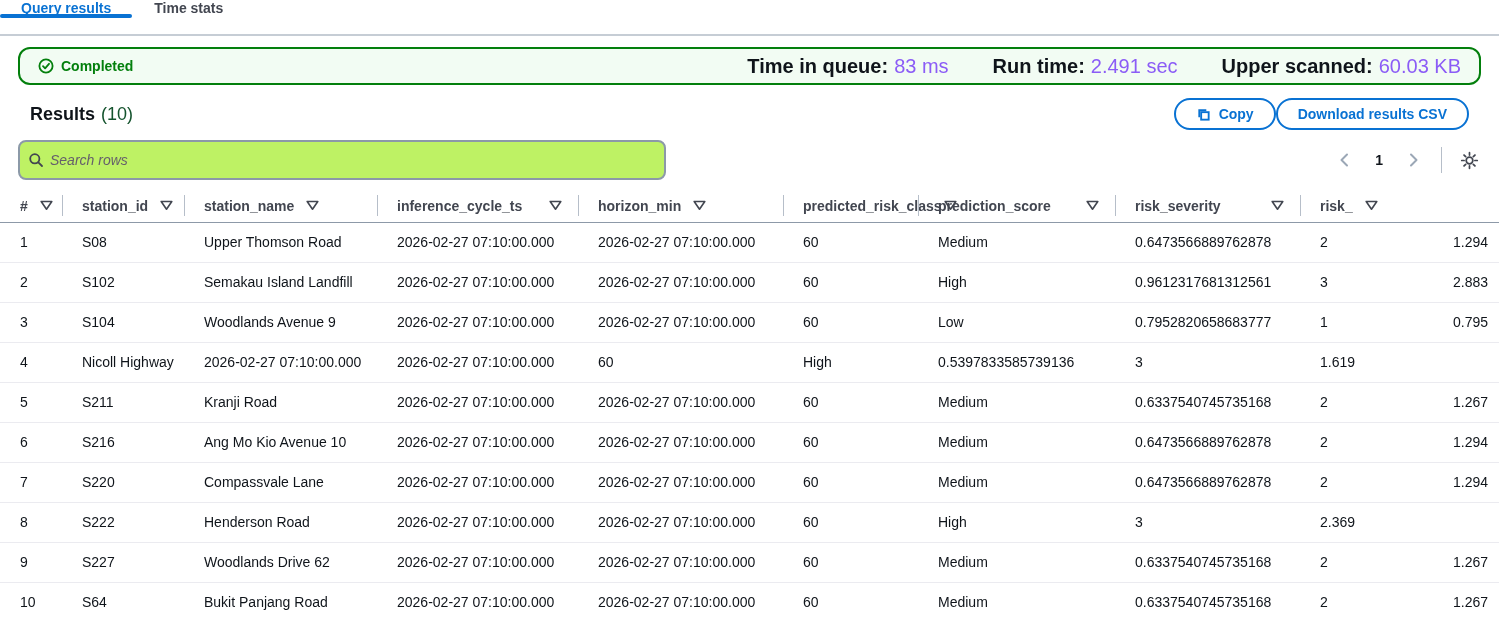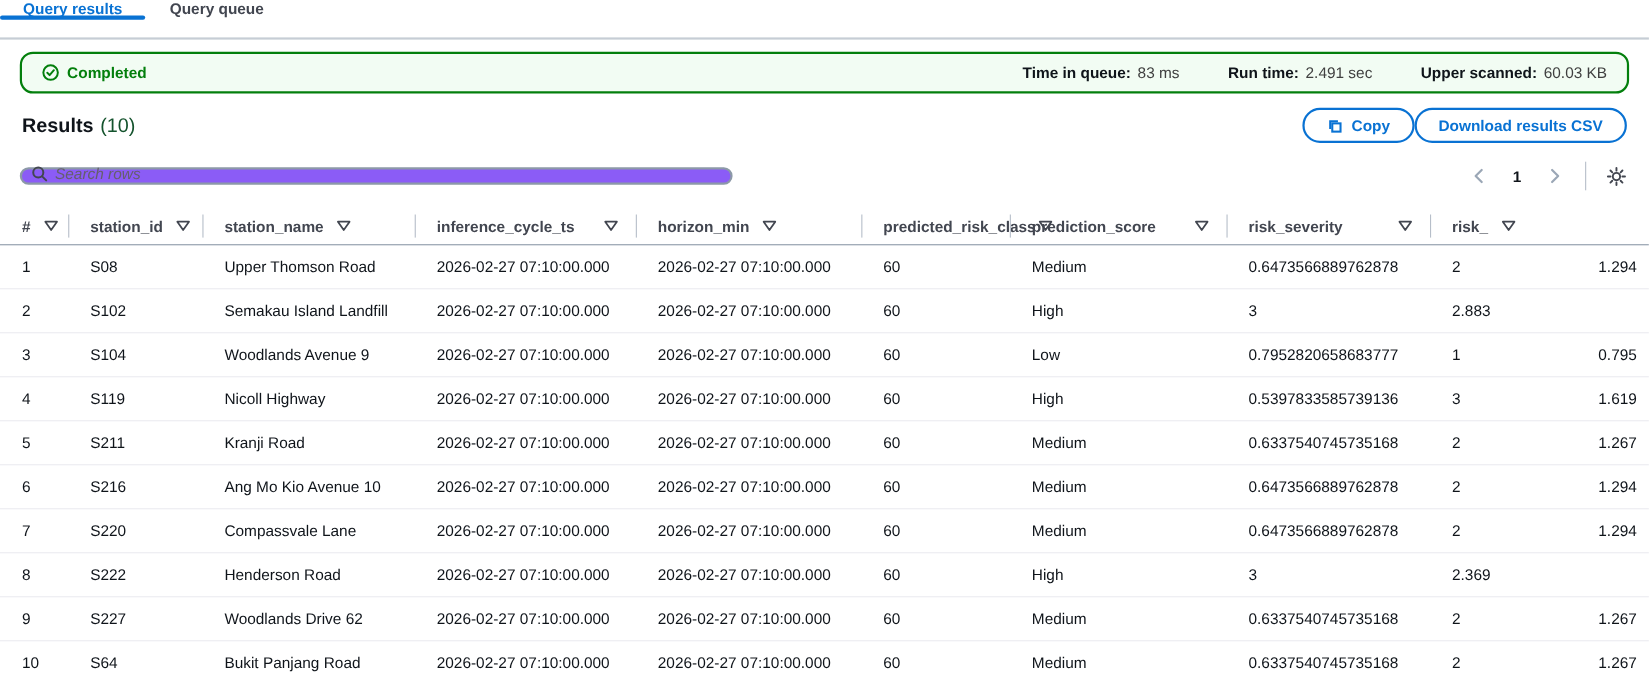--- a/index.html
+++ b/index.html
@@ -13,38 +13,38 @@
   .tab.active { color:#0972d3; }
   .tab.active::after { content:""; position:absolute; left:0; right:0; bottom:-2px; height:4px;
     background:#0972d3; border-radius:2px; }
   .tab-divider { width:1px; background:#b6bec9; margin:10px 0; }
 
   
   .banner { margin:11px 18px 0; height:38px; border:2px solid #037f0c; border-radius:12px;
     background:#f2fcf3; display:flex; align-items:center; padding:16px 18px; }
   .banner-status { display:flex; align-items:center; gap:7px; color:#037f0c;
     font-size:14px; font-weight:700; }
-  .banner-stats { margin-left:auto; display:flex; gap:44px; font-size:14px; }
+  .banner-stats { margin-left:auto; display:flex; gap:44px; font-size:20px; }
   .banner-stat { display:flex; gap:6px; align-items:center; }
   .banner-stat .lbl { font-weight:700; color:#0f141a; }
-  .banner-stat .val { color:#404040; }
-
-  
-  .results-row { margin:12px 20px 0; display:flex; align-items:center; height:34px; }
+  .banner-stat .val { color:#8b5cf6; }
+
+  
+  .results-row { margin:12px 30px 0; display:flex; align-items:center; height:34px; }
   .results-title { font-size:18px; font-weight:700; }
   .results-count { font-size:18px; font-weight:400; margin-left:6px; color:#14532d; }
   .results-actions { margin-left:auto; display:flex; }
   .btn { display:flex; align-items:center; gap:8px; height:32px; padding:0 20px;
     border:2px solid #0972d3; border-radius:20px; background:#fff; color:#0972d3;
     font-size:14px; font-weight:700; font-family:inherit; cursor:pointer; }
 
   
   .controls-row { margin:13px 18px 0; display:flex; align-items:center; height:32px; }
-  .search-box { display:flex; align-items:flex-end; width:648px; height:16px;
-    border:2px solid #8c99a8; border-radius:8px; background:#8b5cf6; padding:0 8px; gap:6px; }
+  .search-box { display:flex; align-items:center; width:648px; height:40px;
+    border:2px solid #8c99a8; border-radius:8px; background:#bef264; padding:0 8px; gap:6px; }
   .search-box input { border:none; outline:none; flex:1; font-size:14px; font-style:italic;
     color:#0f141a; font-family:inherit; background:transparent; }
   .search-box input::placeholder { color:#655f6b; font-style:italic; }
   .controls-right { margin-left:auto; display:flex; align-items:center; gap:10px; }
   .page-btn { background:none; border:none; cursor:pointer; padding:4px; display:flex; }
   .page-number { font-size:14px; font-weight:700; color:#0f141a; padding:0 8px; }
   .v-divider { width:1px; height:26px; background:#b6bec9; margin:0 6px; }
   .gear-btn { background:none; border:none; cursor:pointer; display:flex; padding:2px; }
 
   
@@ -63,21 +63,21 @@
   .tbody .tr { border-bottom:1px solid #ebebf0; }
 
   svg { display:block; }
 </style>
 </head>
 <body>
 
 <div class="tabbar">
   <div class="tab active">Query results</div>
   <div class="tab-divider"></div>
-  <div class="tab">Query queue</div>
+  <div class="tab">Time stats</div>
 </div>
 
 <div class="banner">
   <div class="banner-status">
     <span>
       <svg width="16" height="16" viewBox="0 0 16 16" fill="none" stroke="#037f0c" stroke-width="1.8">
         <circle cx="8" cy="8" r="6.6"></circle>
           <path d="M5 8.2l2.1 2.1L11 5.8" stroke-linecap="round" stroke-linejoin="round"></path>
       </svg>
     </span>
@@ -255,38 +255,38 @@
         <div class="td">1.294</div>
       </div>
       <div class="tr">
         <div class="td">2</div>
         <div class="td">S102</div>
         <div class="td">Semakau Island Landfill</div>
         <div class="td">2026-02-27 07:10:00.000</div>
         <div class="td">2026-02-27 07:10:00.000</div>
         <div class="td">60</div>
         <div class="td">High</div>
+        <div class="td">0.9612317681312561</div>
         <div class="td">3</div>
         <div class="td">2.883</div>
       </div>
       <div class="tr">
         <div class="td">3</div>
         <div class="td">S104</div>
         <div class="td">Woodlands Avenue 9</div>
         <div class="td">2026-02-27 07:10:00.000</div>
         <div class="td">2026-02-27 07:10:00.000</div>
         <div class="td">60</div>
         <div class="td">Low</div>
         <div class="td">0.7952820658683777</div>
         <div class="td">1</div>
         <div class="td">0.795</div>
       </div>
       <div class="tr">
         <div class="td">4</div>
-        <div class="td">S119</div>
         <div class="td">Nicoll Highway</div>
         <div class="td">2026-02-27 07:10:00.000</div>
         <div class="td">2026-02-27 07:10:00.000</div>
         <div class="td">60</div>
         <div class="td">High</div>
         <div class="td">0.5397833585739136</div>
         <div class="td">3</div>
         <div class="td">1.619</div>
       </div>
       <div class="tr">

